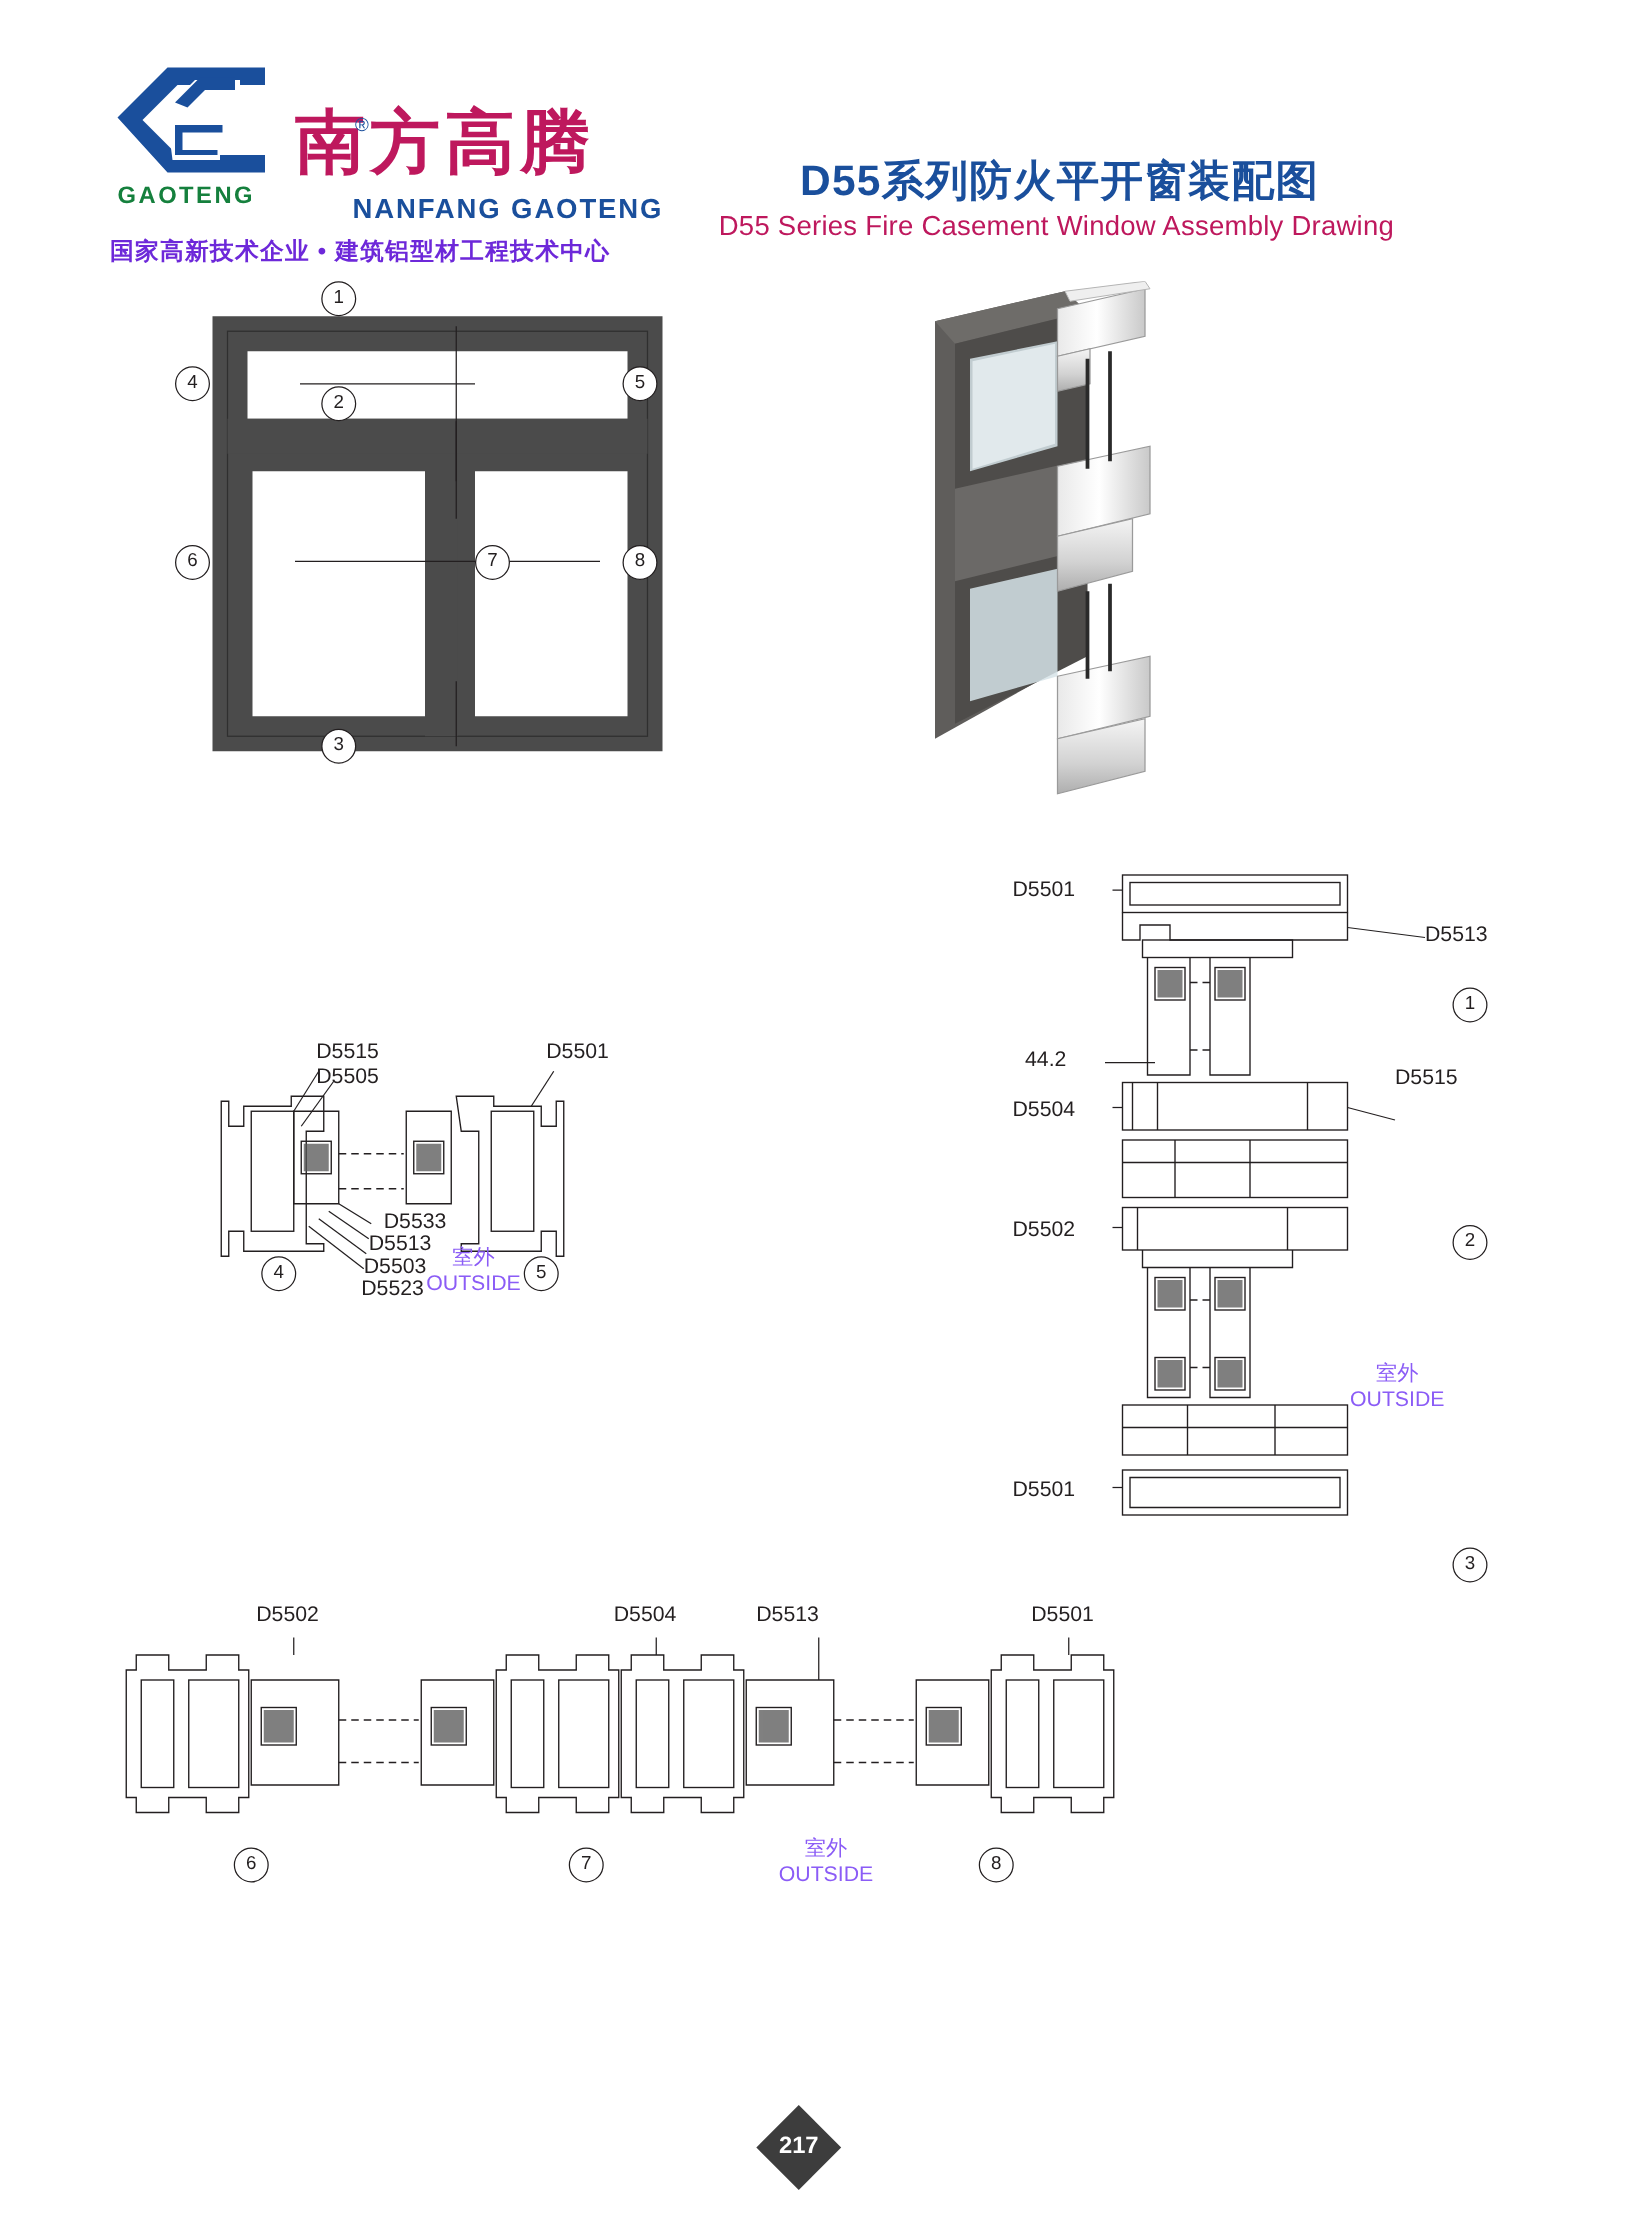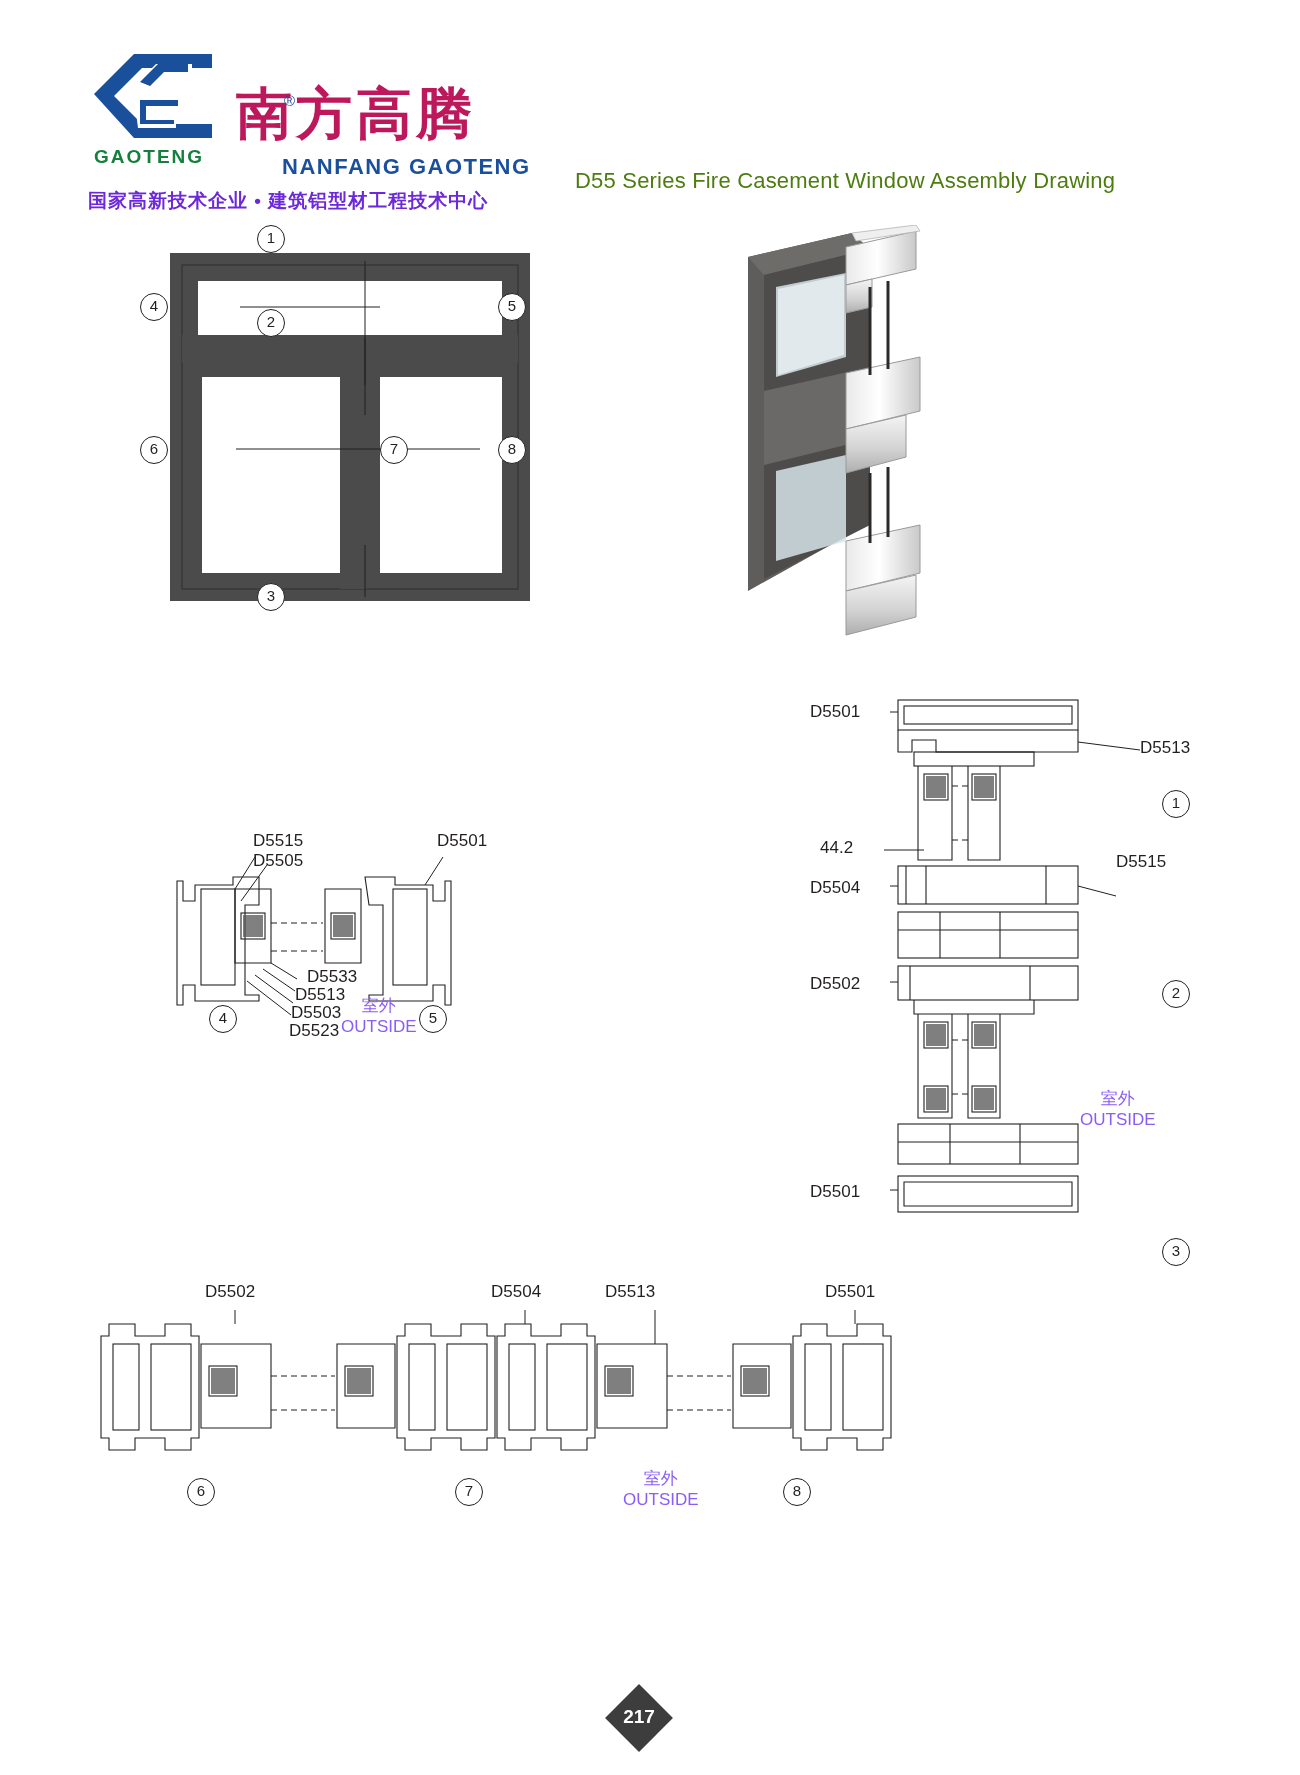--- a/index.html
+++ b/index.html
@@ -91,21 +91,21 @@
     font-size: 34px;
     font-weight: bold;
     color: #1a4f9c;
     letter-spacing: 1px;
   }
   #title-en {
     position: absolute;
     left: 575px;
     top: 168px;
     font-size: 22px;
-    color: #4d7c0f;
+    color: #be185d;
     letter-spacing: 0.2px;
   }
   
   .callout {
     position: absolute;
     width: 26px;
     height: 26px;
     border: 1.4px solid #231f20;
     border-radius: 50%;
     font-size: 15px;
@@ -193,20 +193,21 @@
           <path d="M52 52 L90 52 L90 58 L58 58 L58 72 L86 72 L86 76 L52 76 Z" fill="#1a4f9c"></path>
         </svg>
       </div>
       <div id="logo-text-en">GAOTENG</div>
       <div id="logo-cn">南方高腾</div>
       <div id="logo-reg">®</div>
       <div id="logo-cn-sub">NANFANG GAOTENG</div>
       <div id="logo-tagline">国家高新技术企业 • 建筑铝型材工程技术中心</div>
     </div>
 
+    <div id="title-cn">D55系列防火平开窗装配图</div>
     <div id="title-en">D55 Series Fire Casement Window Assembly Drawing</div>
   </div>
 
   <div id="elevation">
     <svg width="450" height="400" viewBox="0 0 450 400">
 
       <rect x="30" y="28" width="360" height="348" fill="#4b4b4b"></rect>
       <rect x="42" y="40" width="336" height="324" fill="#4b4b4b" stroke="#2f2f2f" stroke-width="1"></rect>
 
       <rect x="58" y="56" width="304" height="54" fill="#ffffff"></rect>

